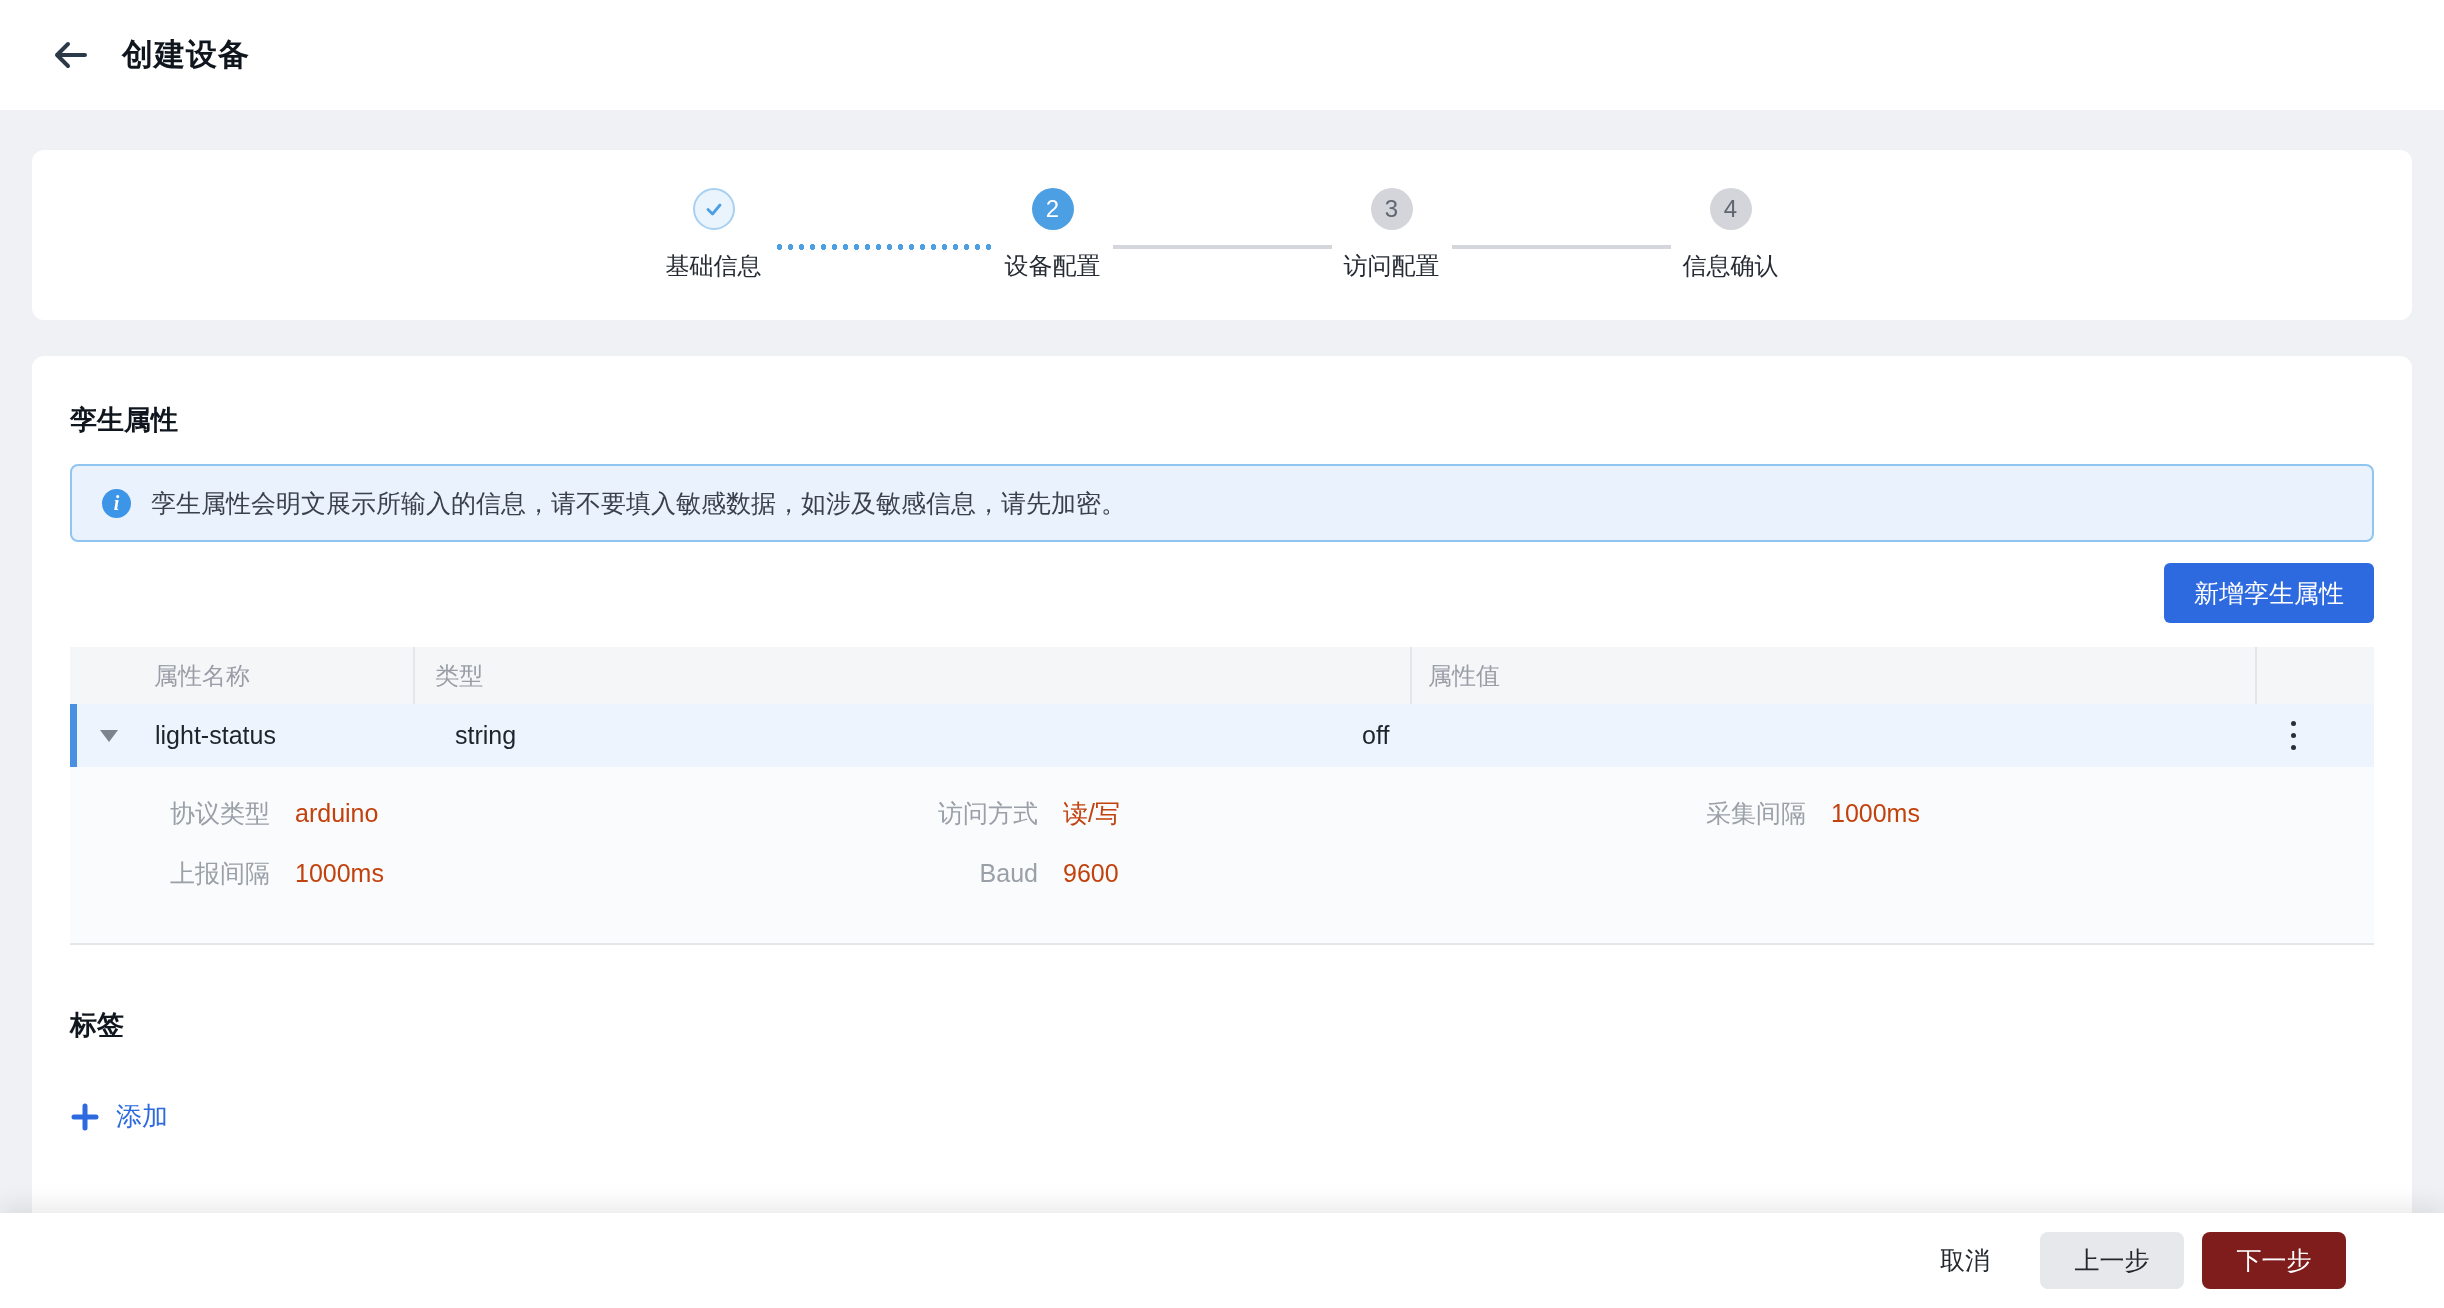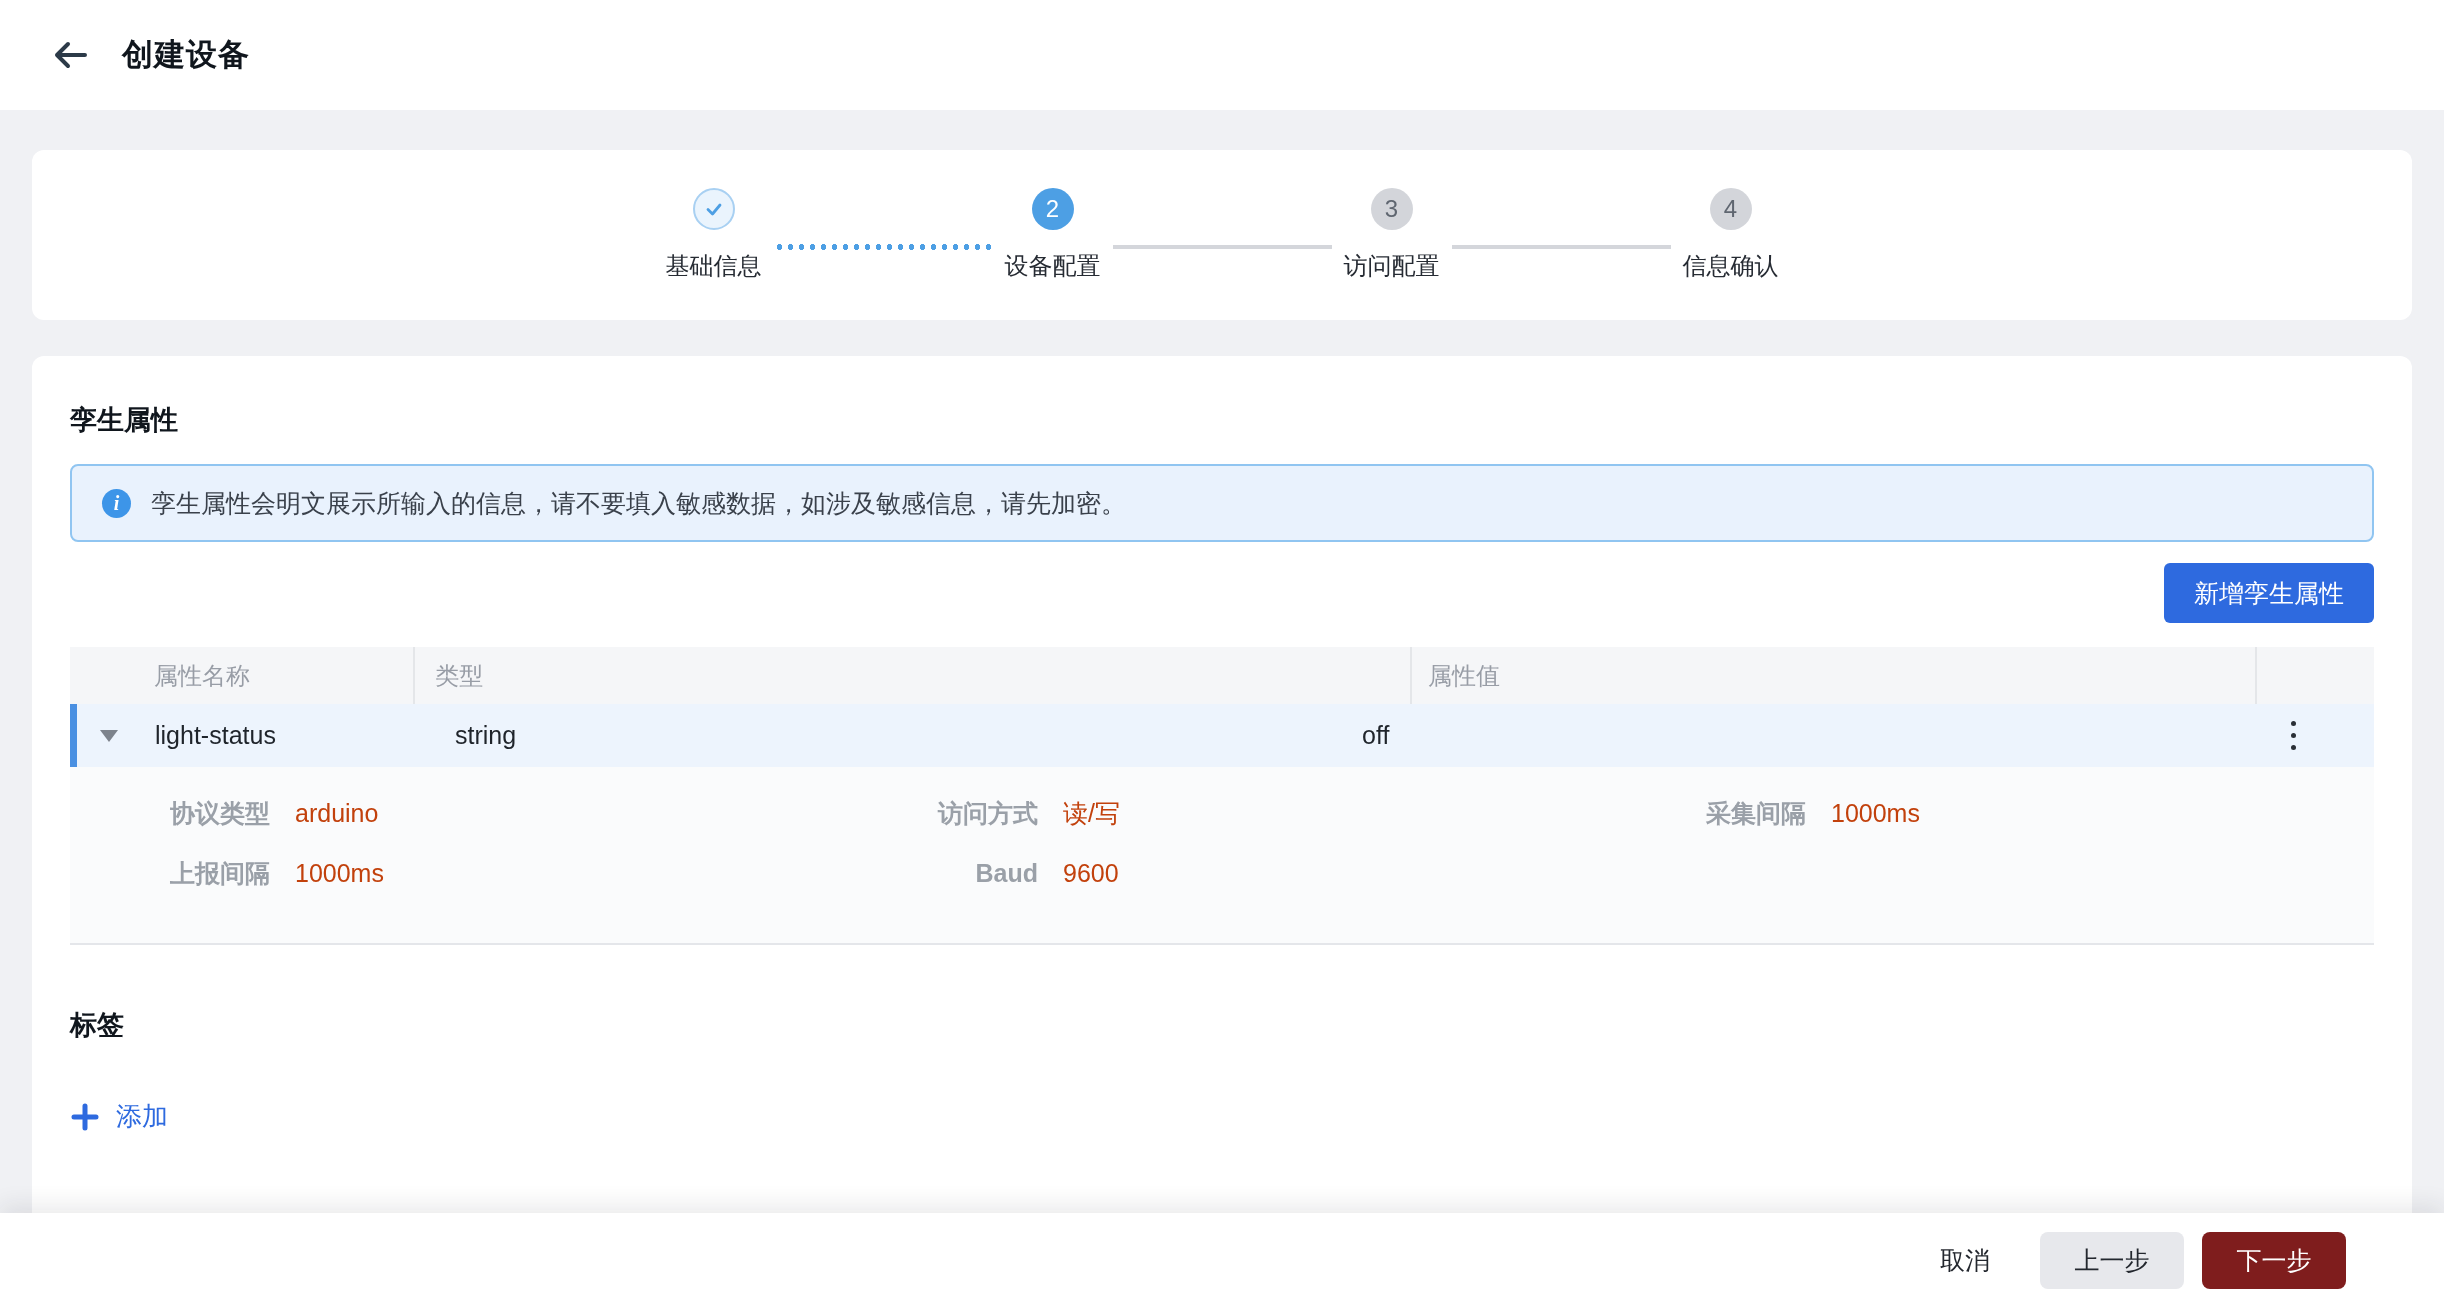--- a/index.html
+++ b/index.html
@@ -100,21 +100,21 @@
   .td-actions { width:126px; display:flex; justify-content:center; padding-right:36px; }
   .kebab { display:flex; flex-direction:column; align-items:center; cursor:pointer; padding:6px; }
   .kebab span { width:5px; height:5px; border-radius:50%; background:#2A2F36; margin:3.5px 0; }
 
   .detail-panel {
     background:#FAFBFC; border-bottom:2px solid #E4E6EA;
     padding:16px 0 40px 0;
   }
   .detail-grid { display:grid; grid-template-columns:1fr 1fr 1fr; }
   .detail-cell { display:flex; align-items:center; height:60px; font-size:25px; }
-  .dlabel { width:200px; text-align:right; color:#9AA0A8; flex:0 0 auto;font-weight:bold; }
+  .dlabel { width:200px; text-align:right; color:#9AA0A8; flex:0 0 auto; }
   .dvalue { margin-left:25px; color:#c2410c; }
 
   
   .tags-title { margin-top:62px; }
   .add-link {
     margin-top:56px; display:inline-flex; align-items:center;
     color:#2E6ADF; font-size:26px; cursor:pointer;
   }
   .plus-icon { display:flex; align-items:center; margin-right:16px; }
 

